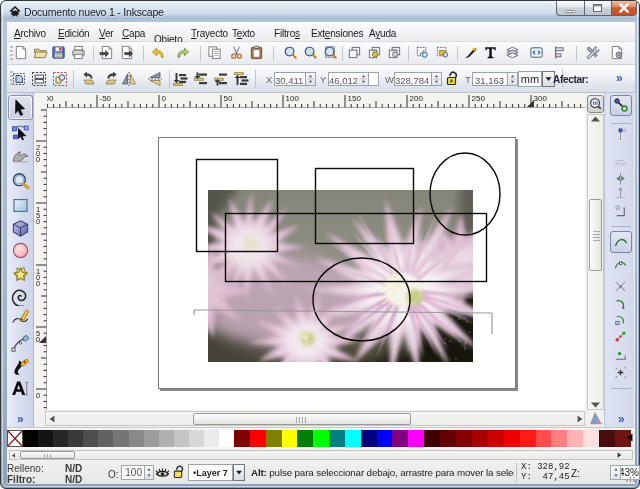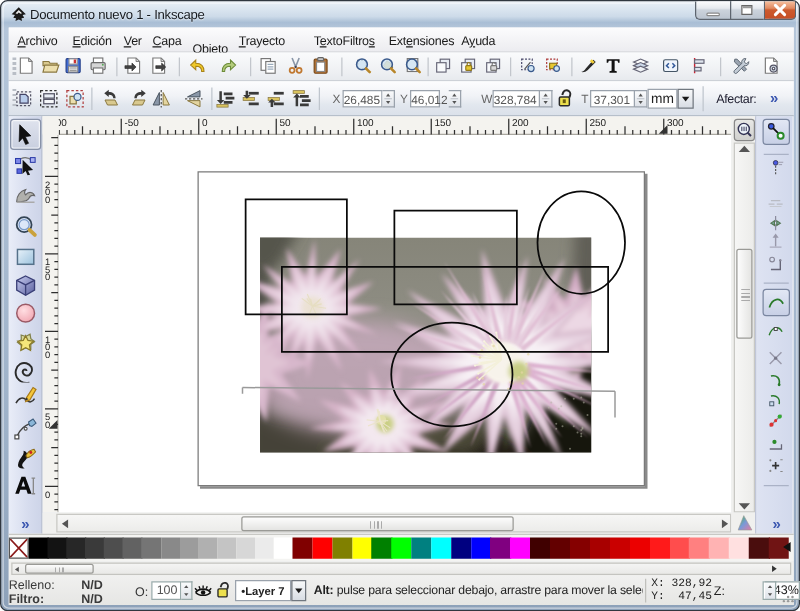--- a/index.html
+++ b/index.html
@@ -29,21 +29,21 @@
       </div>
     </div>
 <div class="abs" style="left:6px;top:21px;width:628px;height:462px;background:#eef0f3"></div>
 <div class="abs" style="left:6px;top:21px;width:628px;height:20px;background:linear-gradient(180deg,#fcfcfd,#ececf0);border-bottom:1px solid #d7d9dd"></div>
 <div class="abs" style="left:13px;top:27px;font-size:10px;letter-spacing:-0.2px;color:#1a1a1a"><u>A</u>rchivo</div>
 <div class="abs" style="left:57px;top:27px;font-size:10px;letter-spacing:-0.2px;color:#1a1a1a"><u>E</u>dición</div>
 <div class="abs" style="left:98px;top:27px;font-size:10px;letter-spacing:-0.2px;color:#1a1a1a"><u>V</u>er</div>
 <div class="abs" style="left:121px;top:27px;font-size:10px;letter-spacing:-0.2px;color:#1a1a1a"><u>C</u>apa</div>
 <div class="abs" style="left:153px;top:33px;font-size:10px;letter-spacing:-0.2px;color:#1a1a1a"><u>O</u>bjeto</div>
 <div class="abs" style="left:190px;top:27px;font-size:10px;letter-spacing:-0.2px;color:#1a1a1a"><u>T</u>rayecto</div>
-<div class="abs" style="left:250px;top:27px;font-size:10px;letter-spacing:-0.2px;color:#1a1a1a">T<u>e</u>xto</div>
+<div class="abs" style="left:231px;top:27px;font-size:10px;letter-spacing:-0.2px;color:#1a1a1a">T<u>e</u>xto</div>
 <div class="abs" style="left:273px;top:27px;font-size:10px;letter-spacing:-0.2px;color:#1a1a1a">Filtro<u>s</u></div>
 <div class="abs" style="left:310px;top:27px;font-size:10px;letter-spacing:-0.2px;color:#1a1a1a">Ext<u>e</u>nsiones</div>
 <div class="abs" style="left:368px;top:27px;font-size:10px;letter-spacing:-0.2px;color:#1a1a1a">A<u>y</u>uda</div>
 <div class="abs" style="left:6px;top:41px;width:628px;height:23px;background:linear-gradient(180deg,#fafbfc,#eef0f3 70%,#e7eaee);border-bottom:1px solid #cdd1d7"></div>
 <div class="abs" style="left:9px;top:45px;width:3px;height:15px;background:repeating-linear-gradient(180deg,#b9bec6 0 2px,transparent 2px 4px)"></div>
 <div class="ic" style="position:absolute;left:12px;top:44px;width:15px;height:15px">
       <svg viewBox="0 0 16 16">
         <path d="M3.5,1.5 h7 l3,3 v10 h-10 Z" fill="#fff" stroke="#7a7a7a"></path>
         <path d="M10.5,1.5 l3,3 h-3 Z" fill="#d8d8d8" stroke="#7a7a7a" stroke-width="0.8"></path>
       </svg>
@@ -309,30 +309,30 @@
       <svg viewBox="0 0 16 16">
         <rect x="1.5" y="1.5" width="9" height="2.2" fill="#d9c35e" stroke="#8a7840" stroke-width="0.6"></rect>
         <rect x="7" y="5" width="7" height="2.2" fill="#3a3a3a"></rect>
         <rect x="8.5" y="8.4" width="7" height="2.2" fill="#3a3a3a"></rect>
         <rect x="7" y="11.8" width="7" height="2.2" fill="#3a3a3a"></rect>
         <path d="M3.5,14 v-7 h-2 l3-3.2 3,3.2 h-2 v7Z" fill="#3a3a3a"></path>
       </svg>
     </div>
 <div style="position:absolute;left:254px;top:69px;width:1px;height:18px;background:#bfc5cd"></div>
 <div class="abs" style="left:265px;top:73px;font-size:9.5px;color:#666">X</div>
-    <div class="abs" style="left:273px;top:71px;width:32px;height:14px;background:#fff;border:1px solid #9aa2ac;font-size:9.5px;color:#555;text-align:right;padding:2px 3px 0 0">26,485</div>
+    <div class="abs" style="left:273px;top:71px;width:32px;height:14px;background:#fff;border:1px solid #9aa2ac;font-size:9.5px;color:#555;text-align:right;padding:2px 3px 0 0">30,411</div>
 <div class="abs" style="left:305px;top:71px;width:10px;height:14px;background:linear-gradient(180deg,#fafbfc,#dfe3e9);border:1px solid #9aa2ac;border-left:none">
 <svg viewBox="0 0 8 14">
         <path d="M4,2.2 l2,2.8 h-4Z" fill="#555"></path>
         <path d="M4,11.8 l2,-2.8 h-4Z" fill="#555"></path>
         <line x1="0.5" y1="7" x2="7.5" y2="7" stroke="#b8bec6"></line>
       </svg>
     </div>
 <div class="abs" style="left:319px;top:73px;font-size:9.5px;color:#666">Y</div>
-    <div class="abs" style="left:327px;top:71px;width:24px;height:14px;background:#fff;border:1px solid #9aa2ac;font-size:9.5px;color:#555;text-align:center;padding:2px 3px 0 0">46,012</div>
+    <div class="abs" style="left:327px;top:71px;width:51px;height:14px;background:#fff;border:1px solid #9aa2ac;font-size:9.5px;color:#555;text-align:left;padding:2px 3px 0 0">46,012</div>
 <div class="abs" style="left:358px;top:71px;width:10px;height:14px;background:linear-gradient(180deg,#fafbfc,#dfe3e9);border:1px solid #9aa2ac;border-left:none">
 <svg viewBox="0 0 8 14">
         <path d="M4,2.2 l2,2.8 h-4Z" fill="#555"></path>
         <path d="M4,11.8 l2,-2.8 h-4Z" fill="#555"></path>
         <line x1="0.5" y1="7" x2="7.5" y2="7" stroke="#b8bec6"></line>
       </svg>
     </div>
 <div class="abs" style="left:384px;top:73px;font-size:9.5px;color:#666">W</div>
     <div class="abs" style="left:393px;top:71px;width:38px;height:14px;background:#fff;border:1px solid #9aa2ac;font-size:9.5px;color:#555;text-align:right;padding:2px 3px 0 0">328,784</div>
 <div class="abs" style="left:431px;top:71px;width:10px;height:14px;background:linear-gradient(180deg,#fafbfc,#dfe3e9);border:1px solid #9aa2ac;border-left:none">
@@ -343,36 +343,36 @@
       </svg>
     </div>
 <div class="abs ic" style="left:445px;top:70px;width:12px;height:15px">
       <svg viewBox="0 0 12 15">
         <path d="M4,6 V4.2 a3,3 0 0 1 6,0 V6" fill="none" stroke="#2a2a2a" stroke-width="1.6" transform="rotate(18,7,5)"></path>
         <rect x="1.5" y="6.5" width="8" height="7" rx="1" fill="#ede04e" stroke="#2a2a2a" stroke-width="1.2"></rect>
         <rect x="4.2" y="8.5" width="2.4" height="3" fill="#6a5a10"></rect>
       </svg>
     </div>
 <div class="abs" style="left:464px;top:73px;font-size:9.5px;color:#666">T</div>
-    <div class="abs" style="left:471px;top:71px;width:36px;height:14px;background:#fff;border:1px solid #9aa2ac;font-size:9.5px;color:#555;text-align:right;padding:2px 3px 0 0">37,301</div>
+    <div class="abs" style="left:471px;top:71px;width:36px;height:14px;background:#fff;border:1px solid #9aa2ac;font-size:9.5px;color:#555;text-align:right;padding:2px 3px 0 0">31,163</div>
 <div class="abs" style="left:507px;top:71px;width:10px;height:14px;background:linear-gradient(180deg,#fafbfc,#dfe3e9);border:1px solid #9aa2ac;border-left:none">
 <svg viewBox="0 0 8 14">
         <path d="M4,2.2 l2,2.8 h-4Z" fill="#555"></path>
         <path d="M4,11.8 l2,-2.8 h-4Z" fill="#555"></path>
         <line x1="0.5" y1="7" x2="7.5" y2="7" stroke="#b8bec6"></line>
       </svg>
     </div>
 <div class="abs" style="left:517px;top:70px;width:24px;height:16px;background:#fff;border:1px solid #9aa2ac;font-size:11px;color:#222;text-align:center;padding-top:1px">mm</div>
 <div class="abs" style="left:541px;top:70px;width:13px;height:16px;background:linear-gradient(180deg,#f8f9fa,#d8dde4);border:1px solid #70777f">
       <svg viewBox="0 0 13 16">
         <path d="M3,6 h7 l-3.5,4.5Z" fill="#1a1a1a"></path>
       </svg>
     </div>
 <div style="position:absolute;left:561px;top:68px;width:1px;height:20px;background:#bfc5cd"></div>
-<div class="abs" style="left:572px;top:73px;font-size:10px;letter-spacing:-0.3px;font-weight:normal;color:#223">Afectar:</div>
+<div class="abs" style="left:552px;top:73px;font-size:10px;letter-spacing:-0.3px;font-weight:bold;color:#223">Afectar:</div>
 <div class="abs" style="left:615px;top:70px;font-size:12px;font-weight:bold;color:#3a56b0;letter-spacing:-1px">»</div>
 <div class="abs" style="left:6px;top:92px;width:27px;height:334px;background:linear-gradient(90deg,#e9edf8 0%,#d6dcee 60%,#cdd4e8 100%);border-right:1px solid #b0b8cc"></div>
 <div class="abs" style="left:7px;top:94px;width:25px;height:25px;background:linear-gradient(180deg,#dfe3ee,#c9cfdf);border:1px solid #8892a8;border-radius:3px;box-shadow:inset 0 0 0 1px rgba(255,255,255,0.7)"></div>
 <div class="ic" style="position:absolute;left:10px;top:97px;width:19px;height:19px">
       <svg viewBox="0 0 16 16">
         <path d="M4,1.5 L11.5,9 7.8,9.6 10,14 8,14.8 6,10.5 3.6,13Z" fill="#111" stroke="#000" stroke-width="0.4"></path>
       </svg>
     </div>
 <div class="ic" style="position:absolute;left:10px;top:122px;width:19px;height:19px">
       <svg viewBox="0 0 16 16">

